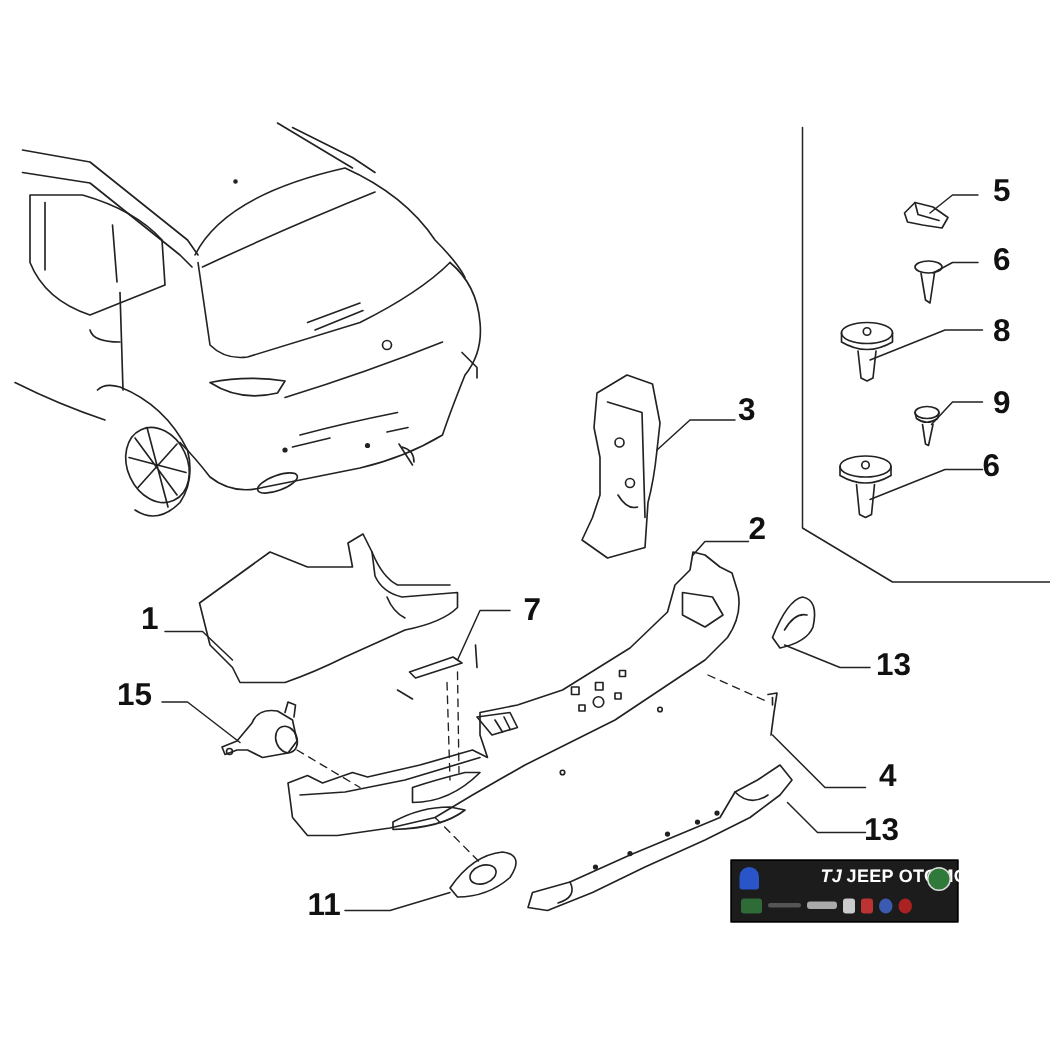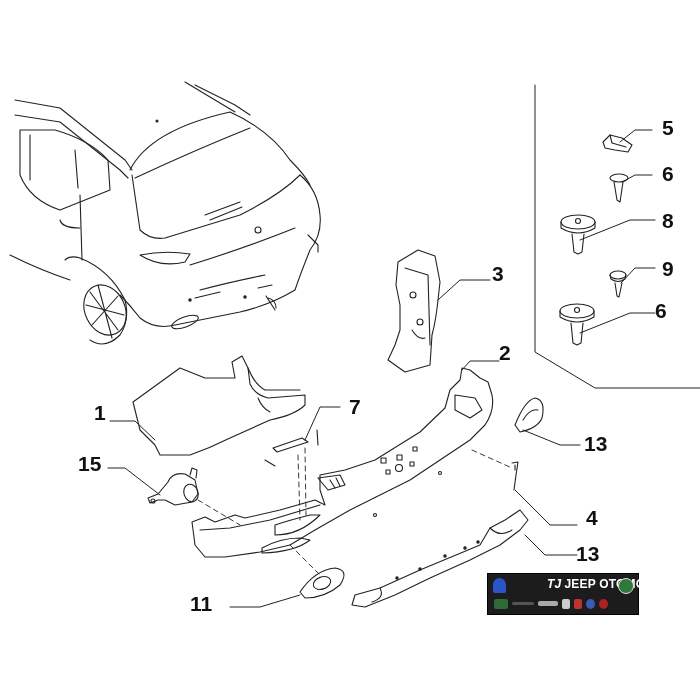--- a/index.html
+++ b/index.html
@@ -180,21 +180,21 @@
   <div class="callout" style="left:94px;top:402px;">1</div>
   <div class="callout" style="left:499px;top:342px;">2</div>
   <div class="callout" style="left:492px;top:263px;">3</div>
   <div class="callout" style="left:586px;top:507px;">4</div>
   <div class="callout" style="left:662px;top:117px;">5</div>
   <div class="callout" style="left:662px;top:163px;">6</div>
   <div class="callout" style="left:349px;top:396px;">7</div>
   <div class="callout" style="left:662px;top:210px;">8</div>
   <div class="callout" style="left:662px;top:258px;">9</div>
   <div class="callout" style="left:584px;top:433px;">13</div>
-  <div class="callout" style="left:190px;top:593px;text-align:center;">11</div>
+  <div class="callout" style="left:205px;top:593px;text-align:center;">11</div>
   <div class="callout" style="left:78px;top:453px;">15</div>
   <div class="callout" style="left:576px;top:543px;">13</div>
   <div class="callout" style="left:655px;top:300px;">6</div>
 
   <div class="banner">
     <div class="logo-left"></div>
     <div class="title">
       <span class="tj">TJ</span><span>JEEP OTOMOTİV</span>
     </div>
     <div class="logo-right"></div>

